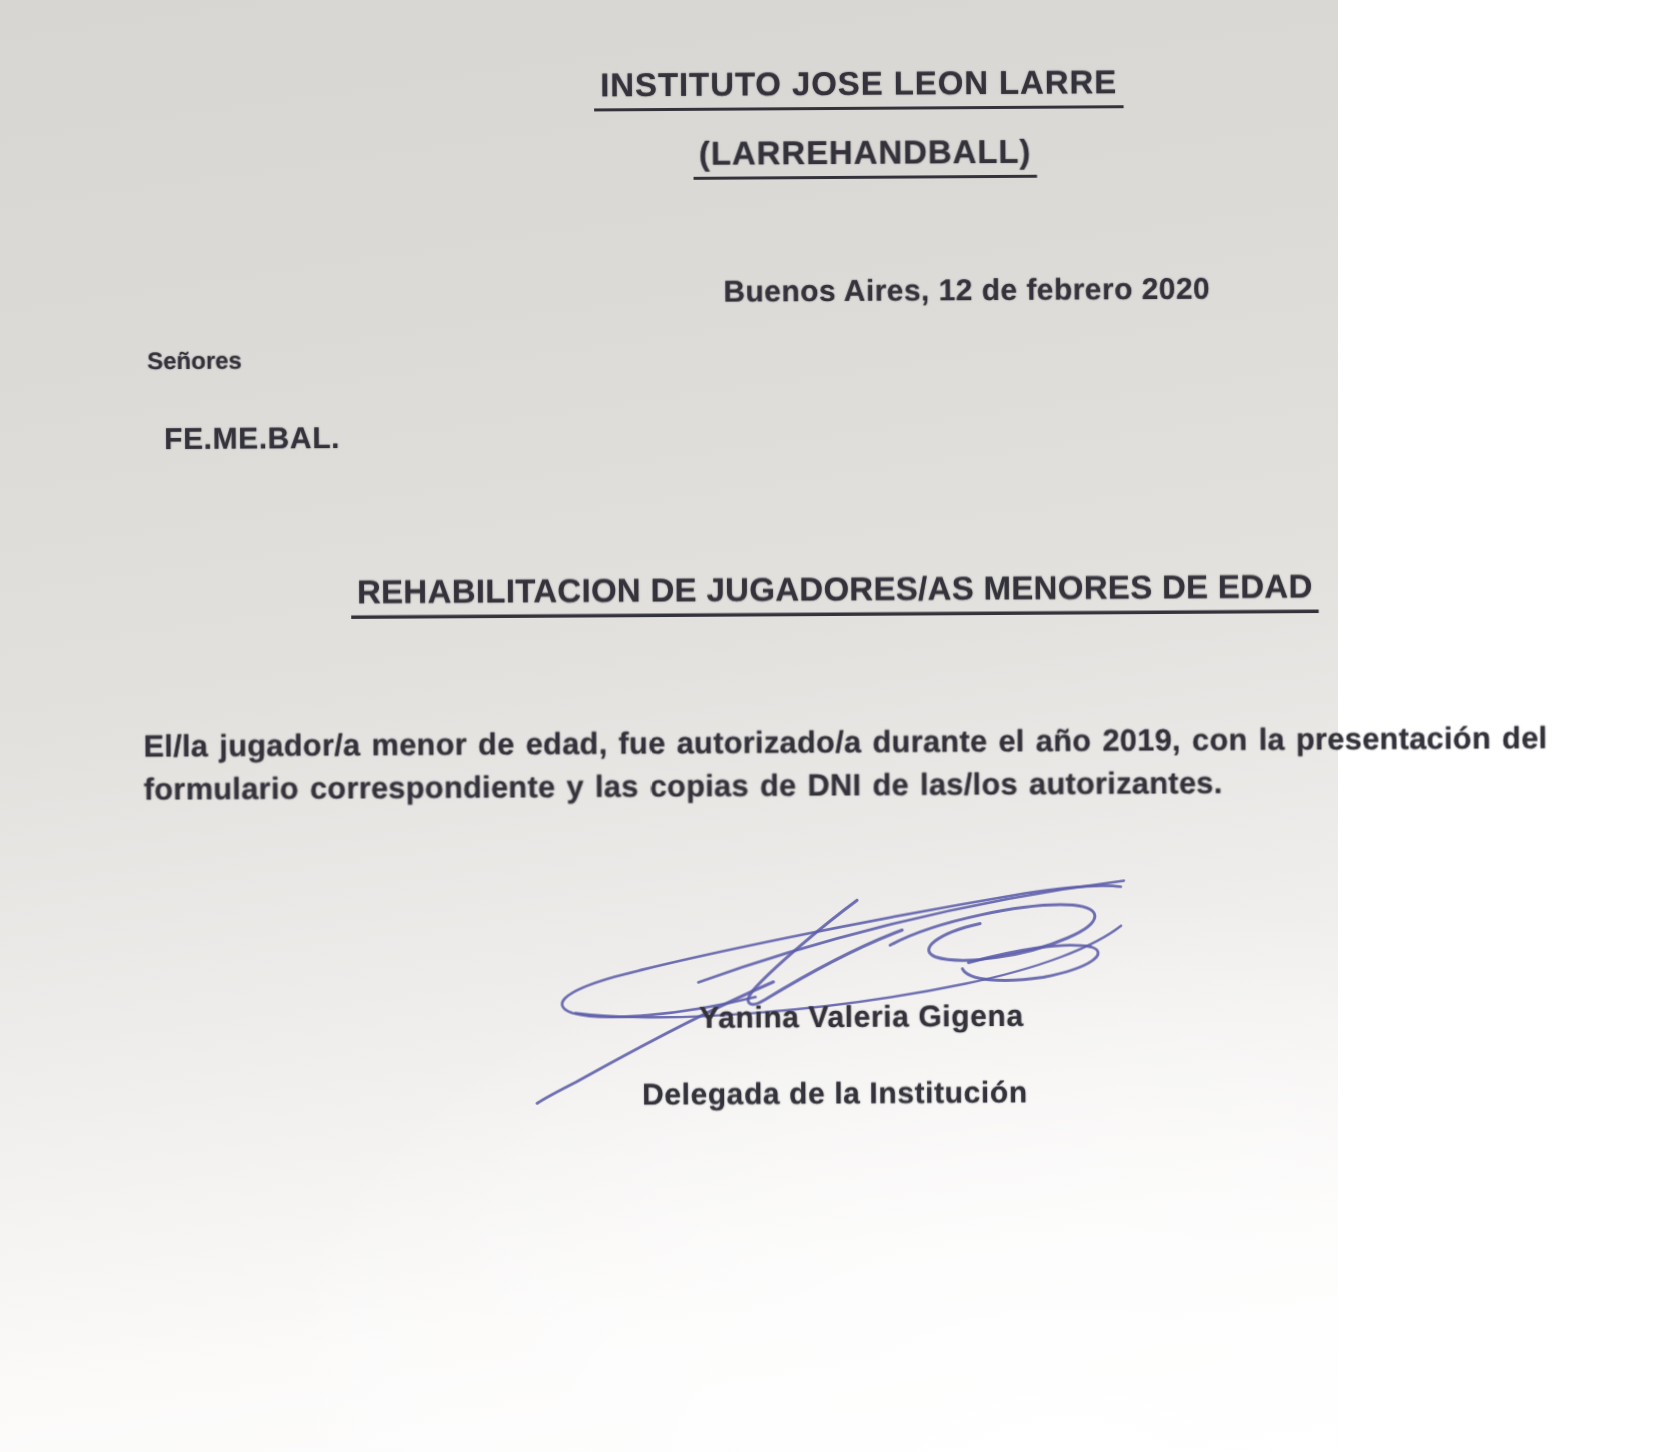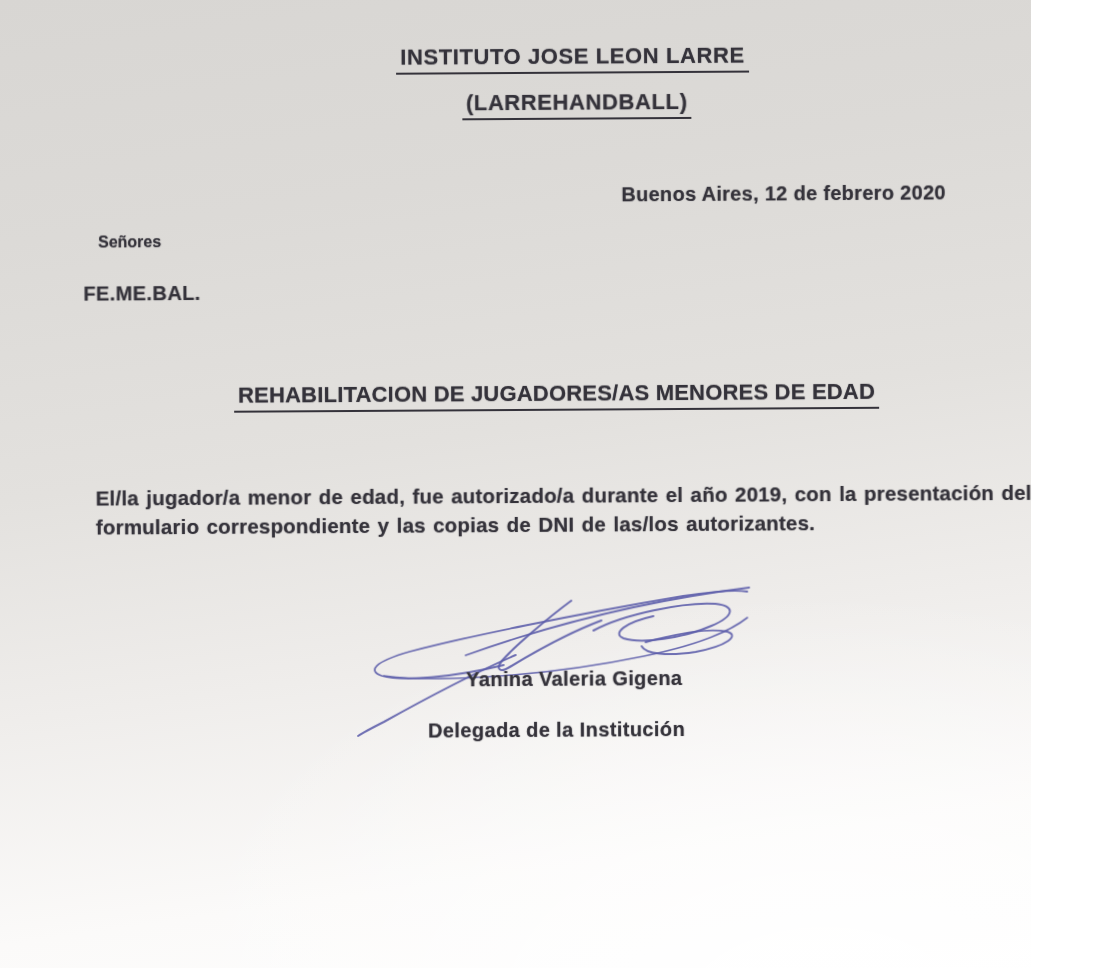--- a/index.html
+++ b/index.html
@@ -7,21 +7,21 @@
     padding: 0;
   }
   body {
     width: 1113px;
     height: 968px;
     overflow: hidden;
     font-family: "Liberation Sans", "DejaVu Sans", sans-serif;
   }
   .scan {
     position: relative;
-    width: 1031px;
+    width: 892px;
     height: 968px;
     background:
       radial-gradient(120% 80% at 80% 105%, rgba(255,255,255,0.95) 0%, rgba(255,255,255,0) 55%),
       linear-gradient(172deg, #d8d6d3 0%, #dcdad7 22%, #e3e1de 45%, #efedeb 65%, #fbfaf9 85%, #fefefe 100%);
   }
   .content {
     position: absolute;
     inset: 0;
     transform: rotate(-0.35deg);
     transform-origin: 50% 40%;
@@ -34,21 +34,21 @@
   .center-row { left: 0; width: 1113px; text-align: center; }
   .u {
     display: inline-block;
     border-bottom: 2.6px solid currentColor;
     padding: 0 4px 2px 4px;
   }
   .title-1 { top: 44px; font-size: 22px; letter-spacing: 0.6px; transform: translateX(18px); }
   .title-2 { top: 90px; font-size: 22px; letter-spacing: 0.6px; transform: translateX(22px); }
   .date-line { top: 184px; right: 84px; font-size: 20px; letter-spacing: 0.3px; }
   .salutation { top: 231px; left: 99px; font-size: 16px; }
-  .org { top: 280px; left: 84px; font-size: 20px; letter-spacing: 0.4px; }
+  .org { top: 280px; left: 110px; font-size: 20px; letter-spacing: 0.4px; }
   .subject { top: 381px; font-size: 22px; letter-spacing: 0.2px; }
   .body-text {
     position: absolute;
     top: 481px;
     left: 95px;
     width: 960px;
     margin: 0;
     font-size: 20.5px;
     line-height: 29px;
     letter-spacing: 0.2px;

